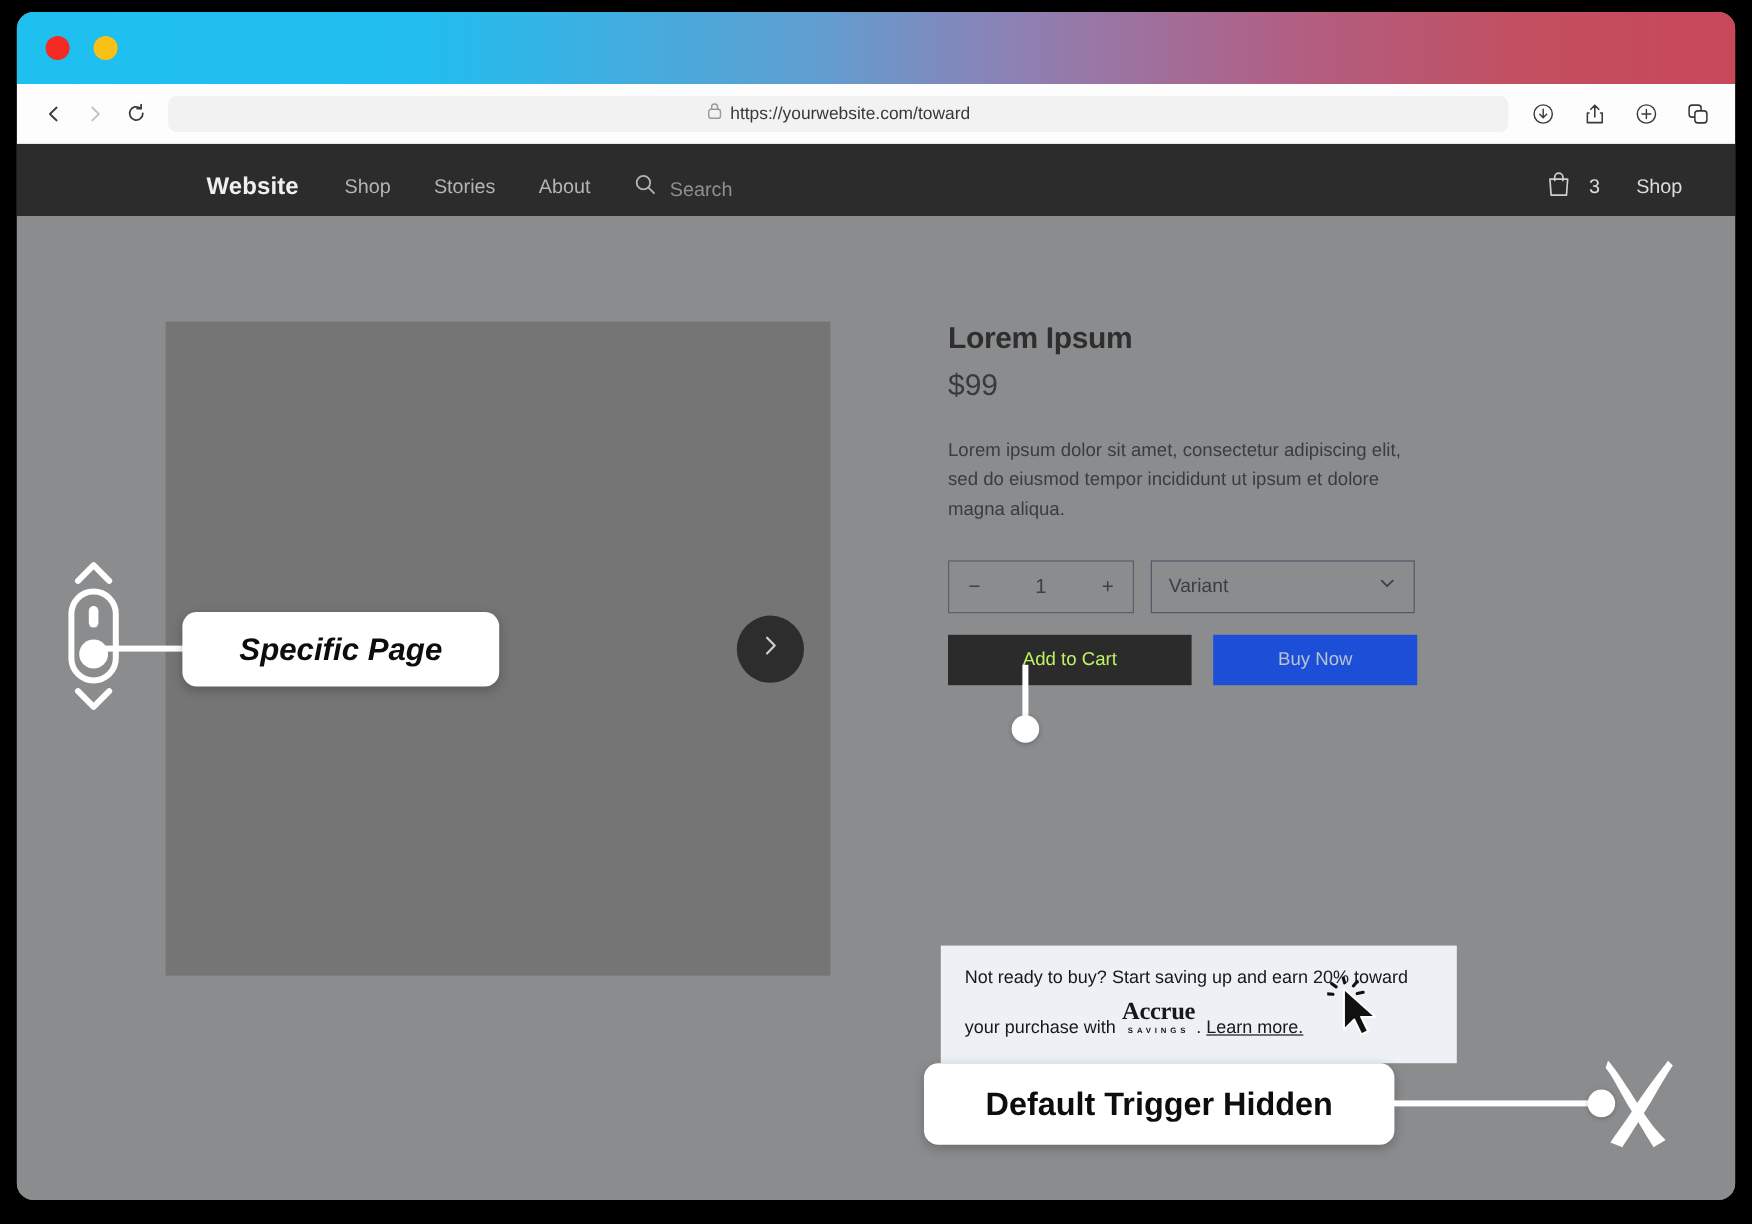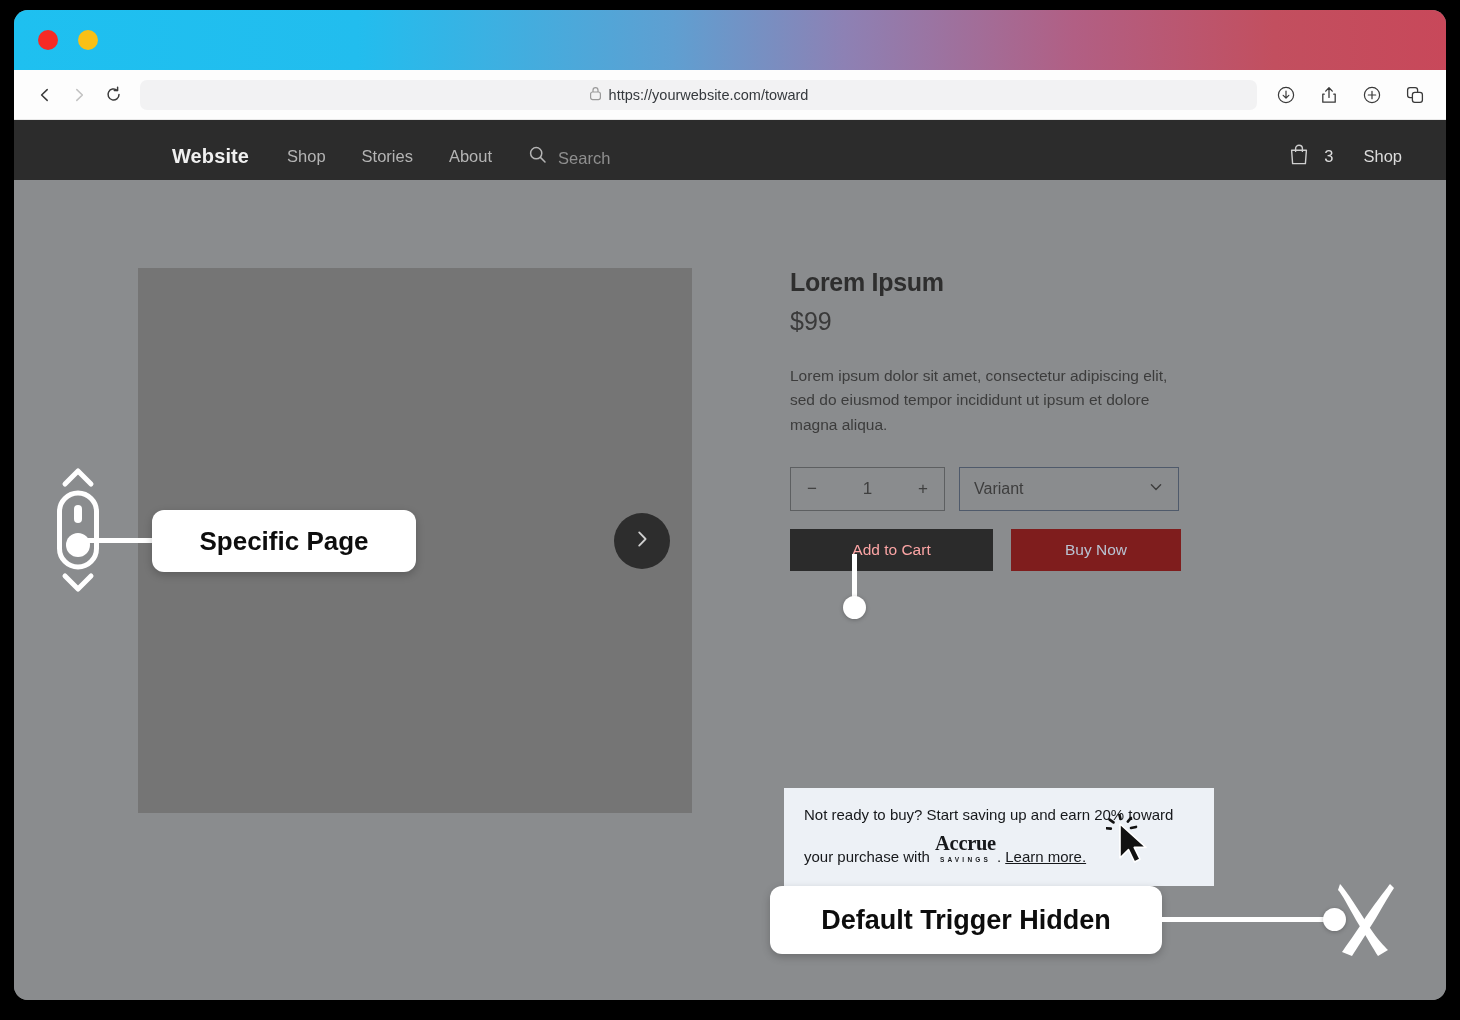--- a/index.html
+++ b/index.html
@@ -98,25 +98,25 @@
     display: flex; align-items: center; justify-content: space-between;
     padding: 0 16px; color: #3f3f3f; font-size: 17px;
   }
   .variantbox {
     width: 220px; height: 44px; border: 1px solid #4f5a6b;
     display: flex; align-items: center; justify-content: space-between;
     padding: 0 14px; color: #3d3d3d; font-size: 16px;
   }
   .btnrow { display: flex; gap: 18px; margin-top: 18px; }
   .addcart {
-    width: 203px; height: 42px; background: #2b2b2b; color: #fca5a5;
+    width: 203px; height: 42px; background: #2b2b2b; color: #bef264;
     display: flex; align-items: center; justify-content: center; font-size: 15.5px;
   }
   .buynow {
-    width: 170px; height: 42px; background: #7f1d1d; color: #b9c3d2;
+    width: 170px; height: 42px; background: #1d4ed8; color: #b9c3d2;
     display: flex; align-items: center; justify-content: center; font-size: 15.5px;
   }
 
   
   .accrue {
     position: absolute; left: 770px; top: 608px;
     width: 430px; padding: 16px 20px 17px 20px;
     background: #edf1f6; border-radius: 0;
     font-size: 15px; line-height: 1.52; color: #16181b;
   }
@@ -131,20 +131,21 @@
     position: absolute;
     background: #fff; border-radius: 12px;
     display: flex; align-items: center; justify-content: center;
     font-weight: 700; color: #0d0d0d;
     box-shadow: 0 3px 9px rgba(0,0,0,.22);
     white-space: nowrap;
   }
   #callout-specific-page {
     left: 152px; top: 510px; width: 264px; height: 62px;
     font-size: 26px;
+    font-style: italic;
   }
   #callout-placement {
     left: 769px; top: 488px; width: 452px; height: 68px;
     font-size: 27px;
   }
   #callout-default-trigger {
     left: 770px; top: 886px; width: 392px; height: 68px;
     font-size: 27px;
   }
   .connector { position: absolute; background: #fff; }

